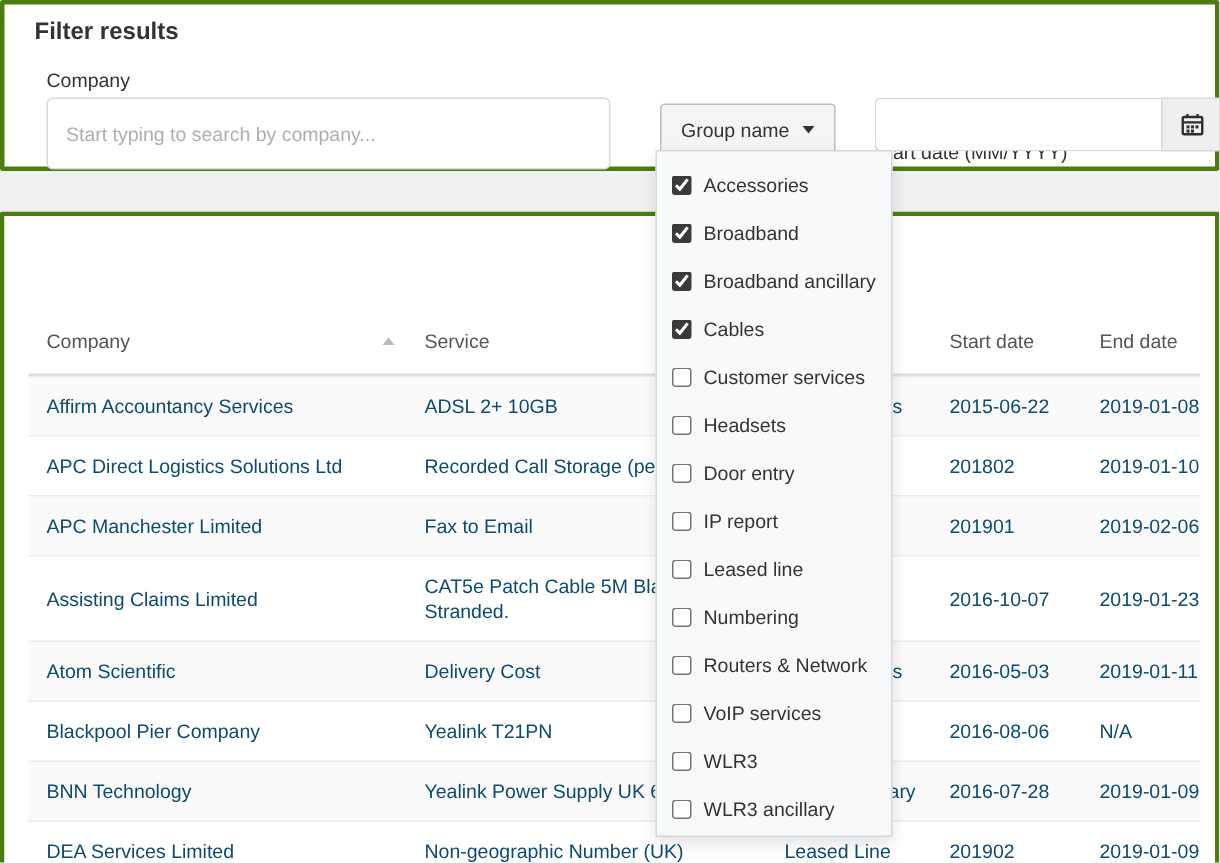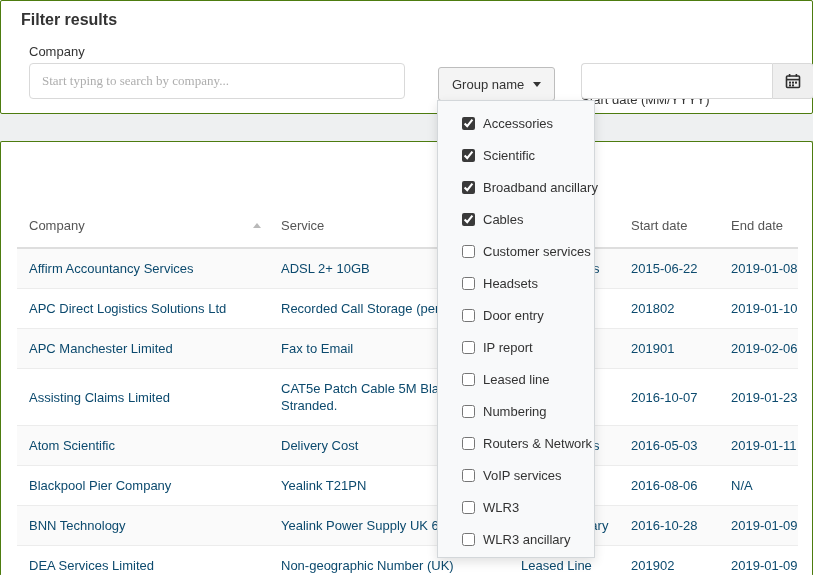--- a/index.html
+++ b/index.html
@@ -7,36 +7,36 @@
   body {
     width: 813px; height: 575px;
     background: #eef0f1;
     font-family: "Liberation Sans", sans-serif;
     position: relative;
     overflow: hidden;
     color: #333;
   }
   .card {
     position: absolute; left: 0; width: 813px;
-    background: #fff; border: 1px solid #4d7c0f; border-radius: 2px;
+    background: #fff; border: 3px solid #4d7c0f; border-radius: 2px;
   }
   
   .filter-card { top: 0; height: 114px; }
   .filter-title {
     position: absolute; left: 20px; top: 10px;
     font-size: 16px; font-weight: 700; color: #333;
   }
   .field-label {
     position: absolute; font-size: 13px; color: #333;
   }
   .company-label { left: 28px; top: 43px; }
   .company-input {
-    position: absolute; left: 28px; top: 62px; width: 376px; height: 36px;
+    position: absolute; left: 28px; top: 62px; width: 376px; height: 48px;
     border: 1px solid #d9d9d9; border-radius: 4px; padding: 0 12px;
-    font-size: 13px; font-family: Liberation Serif, serif; color: #333;
+    font-size: 13px; font-family: Liberation Sans, sans-serif; color: #333;
     outline: none;
   }
   .company-input::placeholder { color: #aeaeae; }
   .group-btn {
     position: absolute; left: 437px; top: 66px; height: 34px;
     display: flex; align-items: center; gap: 9px; padding: 0 13px;
     background: #f4f4f4; border: 1px solid #bdbdbd; border-radius: 3px;
     font-size: 13px; font-family: "Liberation Sans", sans-serif; color: #333;
     cursor: pointer;
   }
@@ -63,21 +63,21 @@
   }
   
   .dropdown {
     position: absolute; left: 437px; top: 100px; width: 158px;
     background: #f8f9fa; border: 1px solid #d3d7da;
     box-shadow: 0 4px 10px rgba(0,0,0,0.12);
     padding: 6px 0 2px 0; z-index: 30;
   }
   .dd-item {
     height: 32px; display: flex; align-items: center; gap: 8px;
-    padding: 0 24px; cursor: pointer;
+    padding: 0 10px; cursor: pointer;
   }
   .dd-check {
     width: 13px; height: 13px; margin: 0; flex: 0 0 13px;
     accent-color: #3a3a3a;
   }
   .dd-label { font-size: 13px; color: #333; white-space: nowrap; }
   
   .report-card { top: 141px; height: 435px; border-bottom: none; }
   .report-title {
     position: absolute; left: 16px; top: 23px;
@@ -217,42 +217,42 @@
         <td class="cell-company">Blackpool Pier Company</td>
         <td class="cell-service">Yealink T21PN</td>
         <td class="cell-group"></td>
         <td class="cell-start">2016-08-06</td>
         <td class="cell-end">N/A</td>
       </tr>
       <tr>
         <td class="cell-company">BNN Technology</td>
         <td class="cell-service">Yealink Power Supply UK 6W</td>
         <td class="cell-group">WLR3 ancillary</td>
-        <td class="cell-start">2016-10-28</td>
+        <td class="cell-start">2016-07-28</td>
         <td class="cell-end">2019-01-09</td>
       </tr>
       <tr>
         <td class="cell-company">DEA Services Limited</td>
         <td class="cell-service">Non-geographic Number (UK)</td>
         <td class="cell-group">Leased Line</td>
         <td class="cell-start">201902</td>
         <td class="cell-end">2019-01-09</td>
       </tr>
     </tbody>
   </table>
 </div>
 
 <div class="dropdown">
   <label class="dd-item">
     <input type="checkbox" class="dd-check" checked="" style="">
     <span class="dd-label">Accessories</span>
   </label>
   <label class="dd-item">
     <input type="checkbox" class="dd-check" checked="" style="">
-    <span class="dd-label">Scientific</span>
+    <span class="dd-label">Broadband</span>
   </label>
   <label class="dd-item">
     <input type="checkbox" class="dd-check" checked="" style="">
     <span class="dd-label">Broadband ancillary</span>
   </label>
   <label class="dd-item">
     <input type="checkbox" class="dd-check" checked="" style="">
     <span class="dd-label">Cables</span>
   </label>
   <label class="dd-item">

